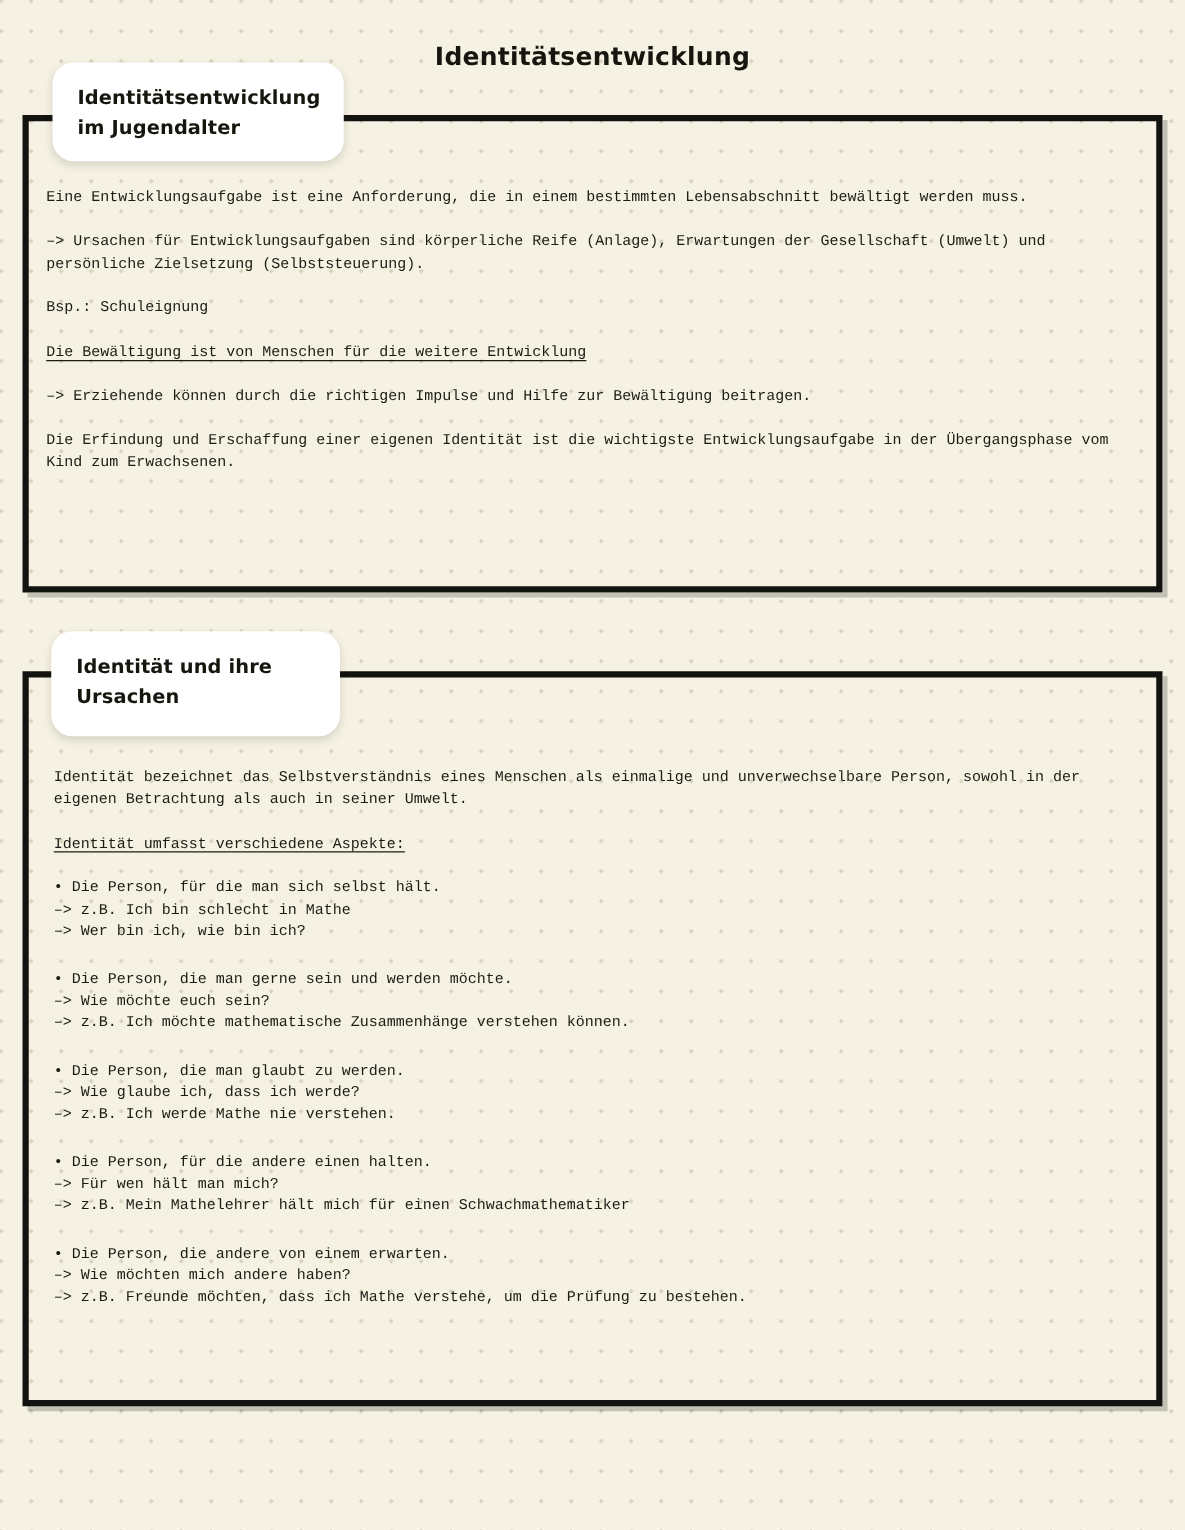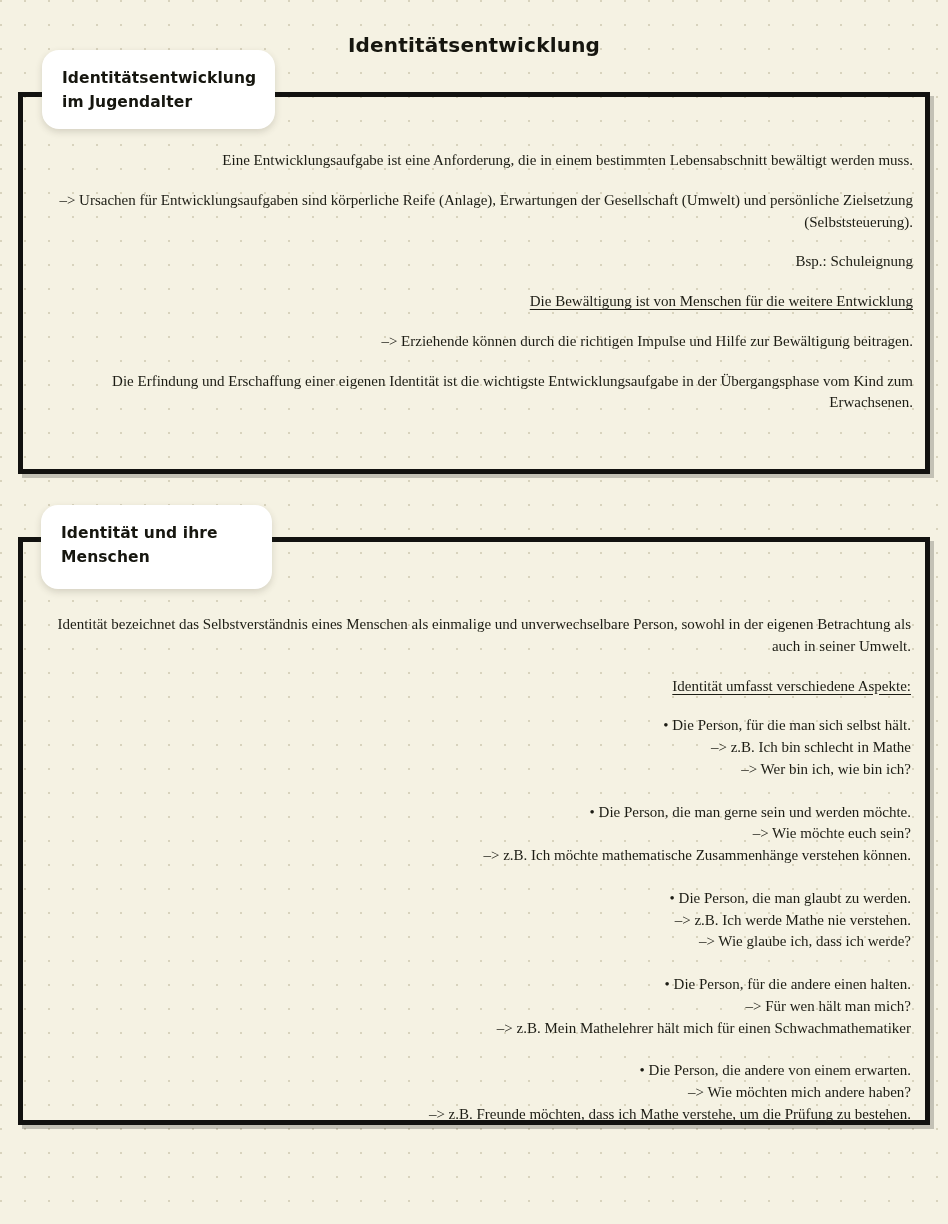--- a/index.html
+++ b/index.html
@@ -60,25 +60,24 @@
     z-index: 5;
   }
   #label-1 { left: 42px; top: 50px;  width: 233px; height: 79px; }
   #label-2 { left: 41px; top: 505px; width: 231px; height: 84px; }
   .card-label .lbl-line { display: block; white-space: nowrap; }
 
   
   .card-body {
     position: absolute;
     box-sizing: border-box;
-    font-family: Liberation Serif, serif;
-    font-size: 15px;
+    font-family: Liberation Mono, monospace;
+    font-size: 12px;
     line-height: 1.45;
     color: #1c1c14;
-    text-align: right;
   }
   #body-1 { left: 37px; top: 150px; width: 876px; }
   #body-2 { left: 43px; top: 598px; width: 868px; margin-top: 16px; }
 
   .para {
     margin: 0 0 18px 0;
   }
   .para:last-child { margin-bottom: 0; }
   .para.underline {
     text-decoration: underline;
@@ -111,39 +110,39 @@
     <p class="para">–&gt; Ursachen für Entwicklungsaufgaben sind körperliche Reife (Anlage), Erwartungen der Gesellschaft (Umwelt) und persönliche Zielsetzung (Selbststeuerung).</p>
     <p class="para">Bsp.: Schuleignung</p>
     <div class="para-wrap"><span class="para underline" style="margin-bottom: 0px;">Die Bewältigung ist von Menschen für die weitere Entwicklung</span></div>
     <p class="para">–&gt; Erziehende können durch die richtigen Impulse und Hilfe zur Bewältigung beitragen.</p>
     <p class="para">Die Erfindung und Erschaffung einer eigenen Identität ist die wichtigste Entwicklungsaufgabe in der Übergangsphase vom Kind zum Erwachsenen.</p>
   </div>
 
 <div class="note-card" id="card-2"></div>
 <div class="card-label" id="label-2">
   <span class="lbl-line">Identität und ihre</span>
-  <span class="lbl-line">Menschen</span>
+  <span class="lbl-line">Ursachen</span>
 </div>
 <div class="card-body" id="body-2">
     <p class="para">Identität bezeichnet das Selbstverständnis eines Menschen als einmalige und unverwechselbare Person, sowohl in der eigenen Betrachtung als auch in seiner Umwelt.</p>
     <div class="para-wrap"><span class="para underline" style="margin-bottom: 0px;">Identität umfasst verschiedene Aspekte:</span></div>
     <div class="bullet-group">
       <p class="bullet-line">• Die Person, für die man sich selbst hält.</p>
       <p class="bullet-line">–&gt; z.B. Ich bin schlecht in Mathe</p>
       <p class="bullet-line">–&gt; Wer bin ich, wie bin ich?</p>
     </div>
     <div class="bullet-group">
       <p class="bullet-line">• Die Person, die man gerne sein und werden möchte.</p>
       <p class="bullet-line">–&gt; Wie möchte euch sein?</p>
       <p class="bullet-line">–&gt; z.B. Ich möchte mathematische Zusammenhänge verstehen können.</p>
     </div>
     <div class="bullet-group">
       <p class="bullet-line">• Die Person, die man glaubt zu werden.</p>
+      <p class="bullet-line">–&gt; Wie glaube ich, dass ich werde?</p>
       <p class="bullet-line">–&gt; z.B. Ich werde Mathe nie verstehen.</p>
-      <p class="bullet-line">–&gt; Wie glaube ich, dass ich werde?</p>
     </div>
     <div class="bullet-group">
       <p class="bullet-line">• Die Person, für die andere einen halten.</p>
       <p class="bullet-line">–&gt; Für wen hält man mich?</p>
       <p class="bullet-line">–&gt; z.B. Mein Mathelehrer hält mich für einen Schwachmathematiker</p>
     </div>
     <div class="bullet-group">
       <p class="bullet-line">• Die Person, die andere von einem erwarten.</p>
       <p class="bullet-line">–&gt; Wie möchten mich andere haben?</p>
       <p class="bullet-line">–&gt; z.B. Freunde möchten, dass ich Mathe verstehe, um die Prüfung zu bestehen.</p>

